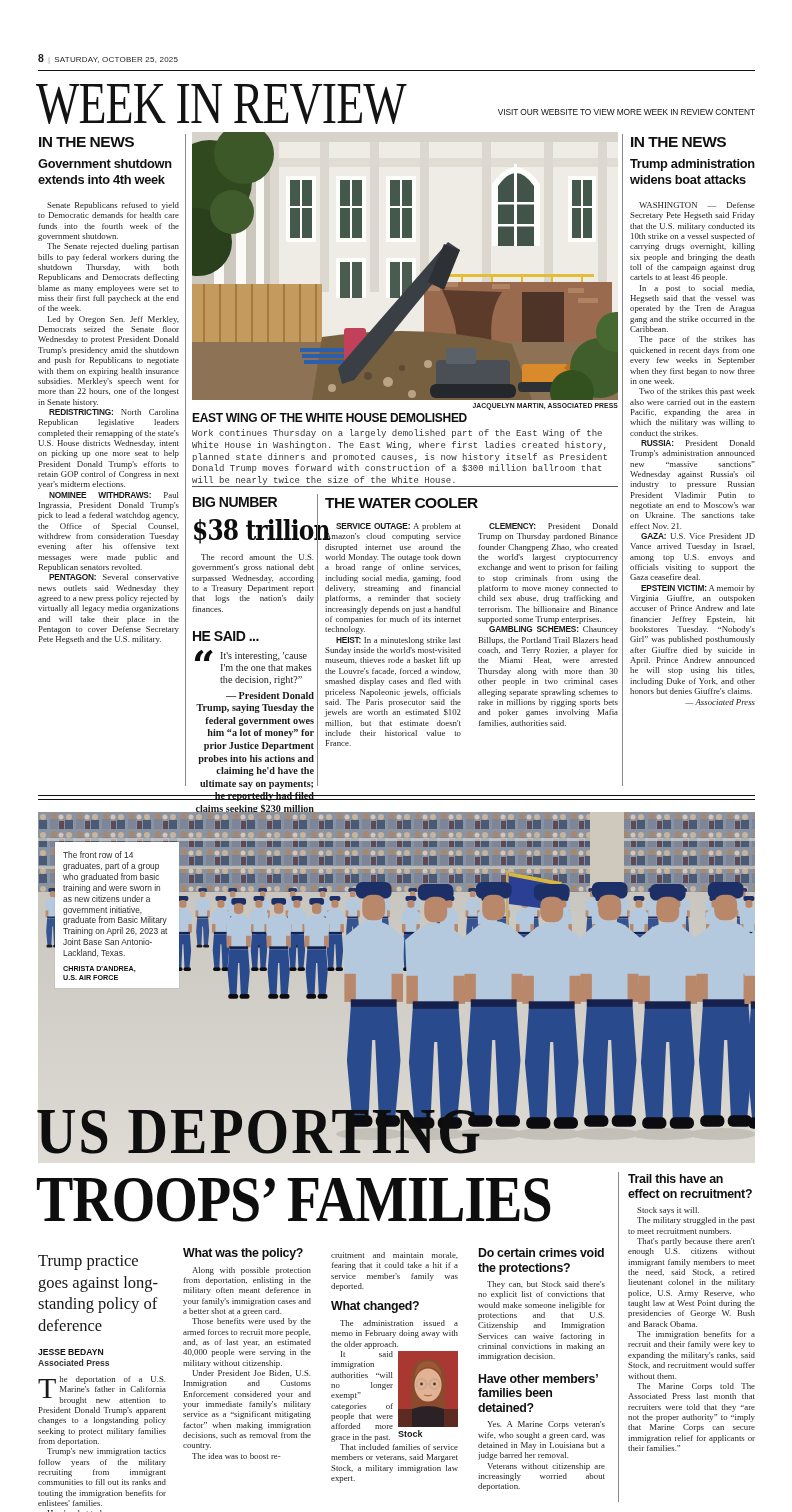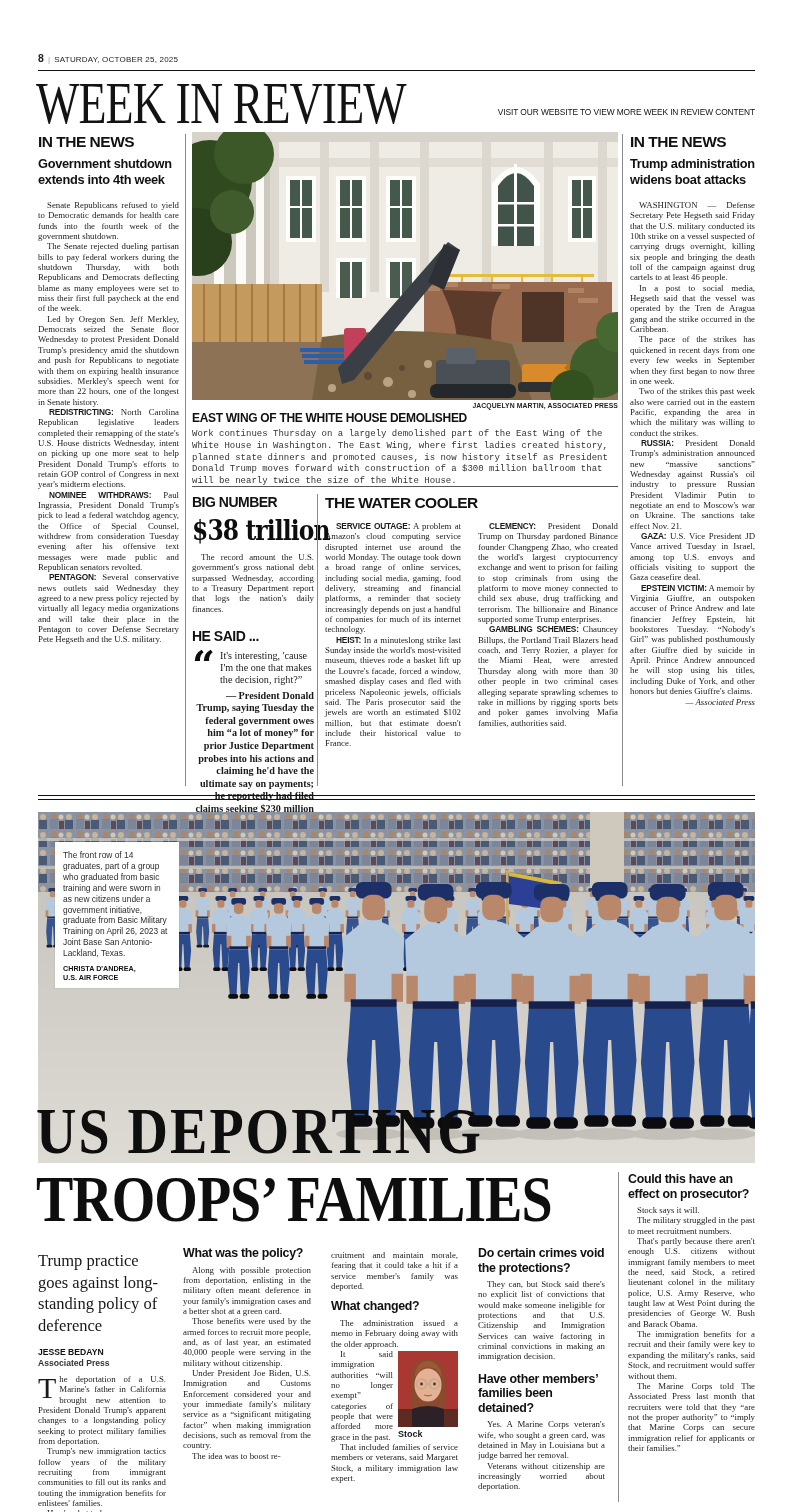--- a/index.html
+++ b/index.html
@@ -448,21 +448,21 @@
 
   <div class="abs bt" style="left:478px;top:1246px;width:127px;height:266px;overflow:hidden;">
     <div class="qa-h">Do certain crimes void the protections?</div>
     <p>They can, but Stock said there's no explicit list of convictions that would make someone ineligible for protections and that U.S. Citizenship and Immigration Services can waive factoring in criminal convictions in making an immigration decision.</p>
     <div class="qa-h" style="margin-top:10px;">Have other members’ families been detained?</div>
     <p>Yes. A Marine Corps veteran's wife, who sought a green card, was detained in May in Louisiana but a judge barred her removal.</p>
     <p>Veterans without citizenship are increasingly worried about deportation.</p>
   </div>
 
   <div class="abs bt" style="left:628px;top:1172px;width:127px;height:335px;overflow:hidden;">
-    <div class="qa-h">Could this have an effect on prosecutor?</div>
+    <div class="qa-h">Trail this have an effect on recruitment?</div>
     <p>Stock says it will.</p>
     <p>The military struggled in the past to meet recruitment numbers.</p>
     <p>That's partly because there aren't enough U.S. citizens without immigrant family members to meet the need, said Stock, a retired lieutenant colonel in the military police, U.S. Army Reserve, who taught law at West Point during the presidencies of George W. Bush and Barack Obama.</p>
     <p>The immigration benefits for a recruit and their family were key to expanding the military's ranks, said Stock, and recruitment would suffer without them.</p>
     <p>The Marine Corps told The Associated Press last month that recruiters were told that they “are not the proper authority” to “imply that Marine Corps can secure immigration relief for applicants or their families.”</p>
   </div>
 
 </div>
 
 </body></html>

